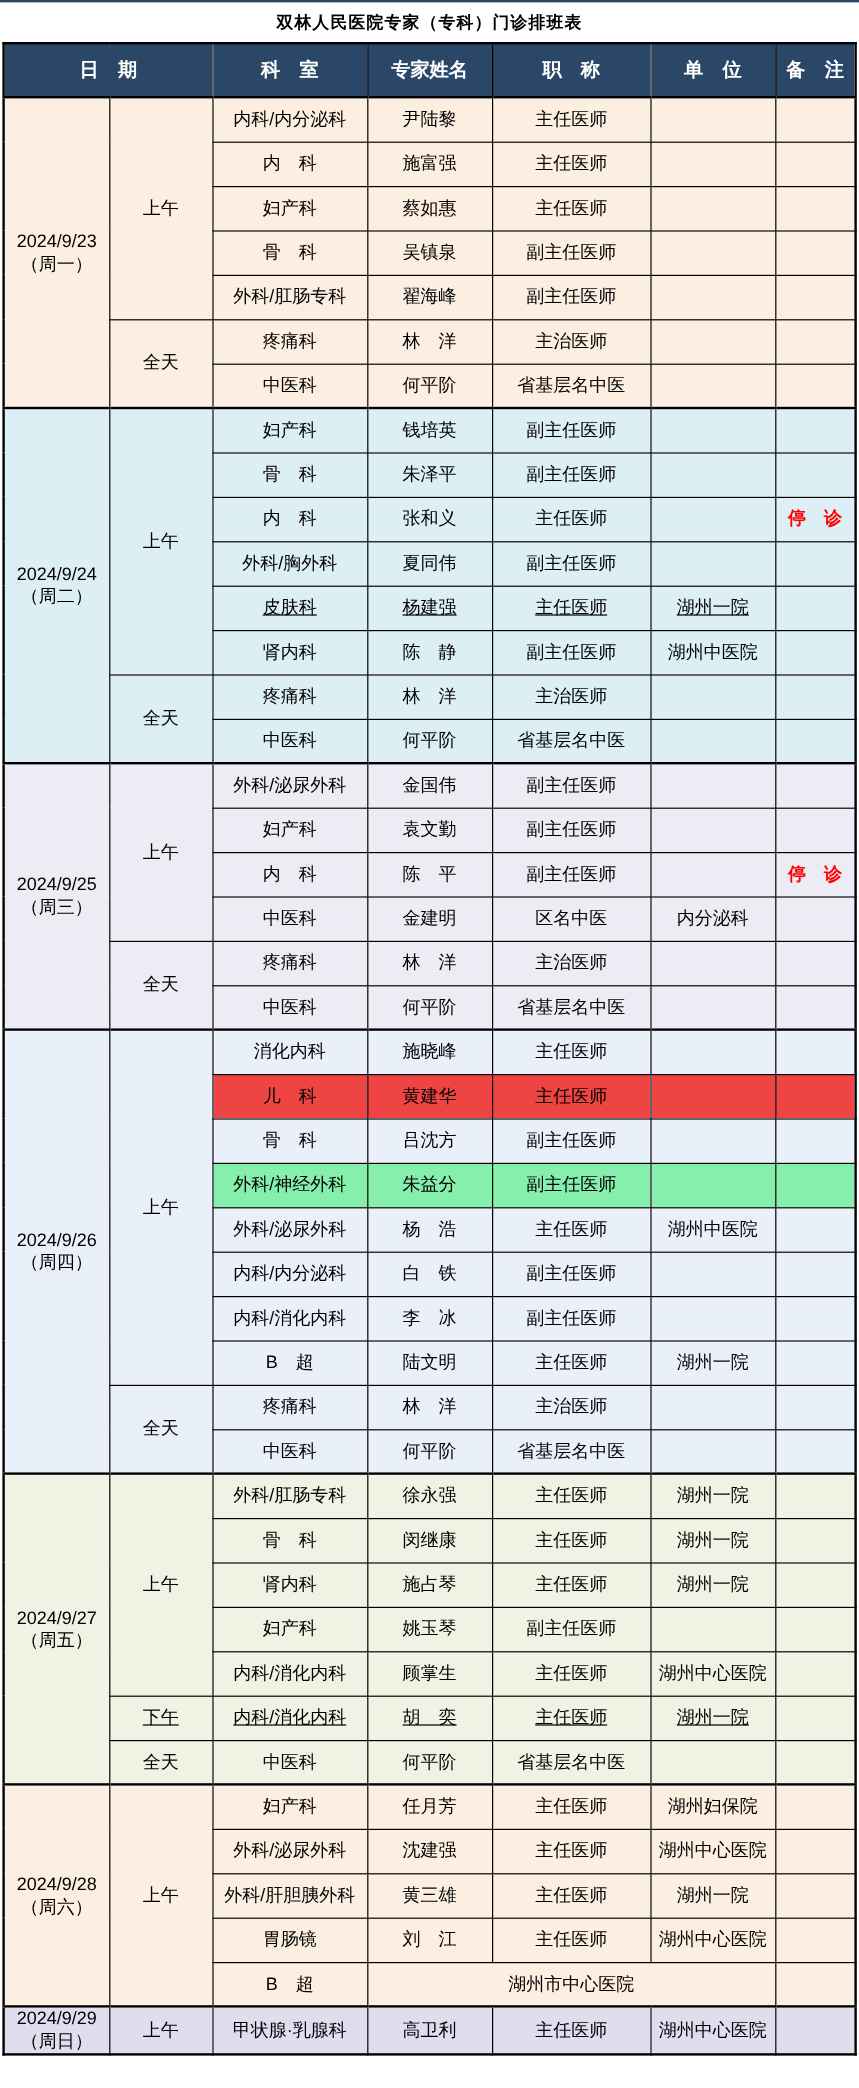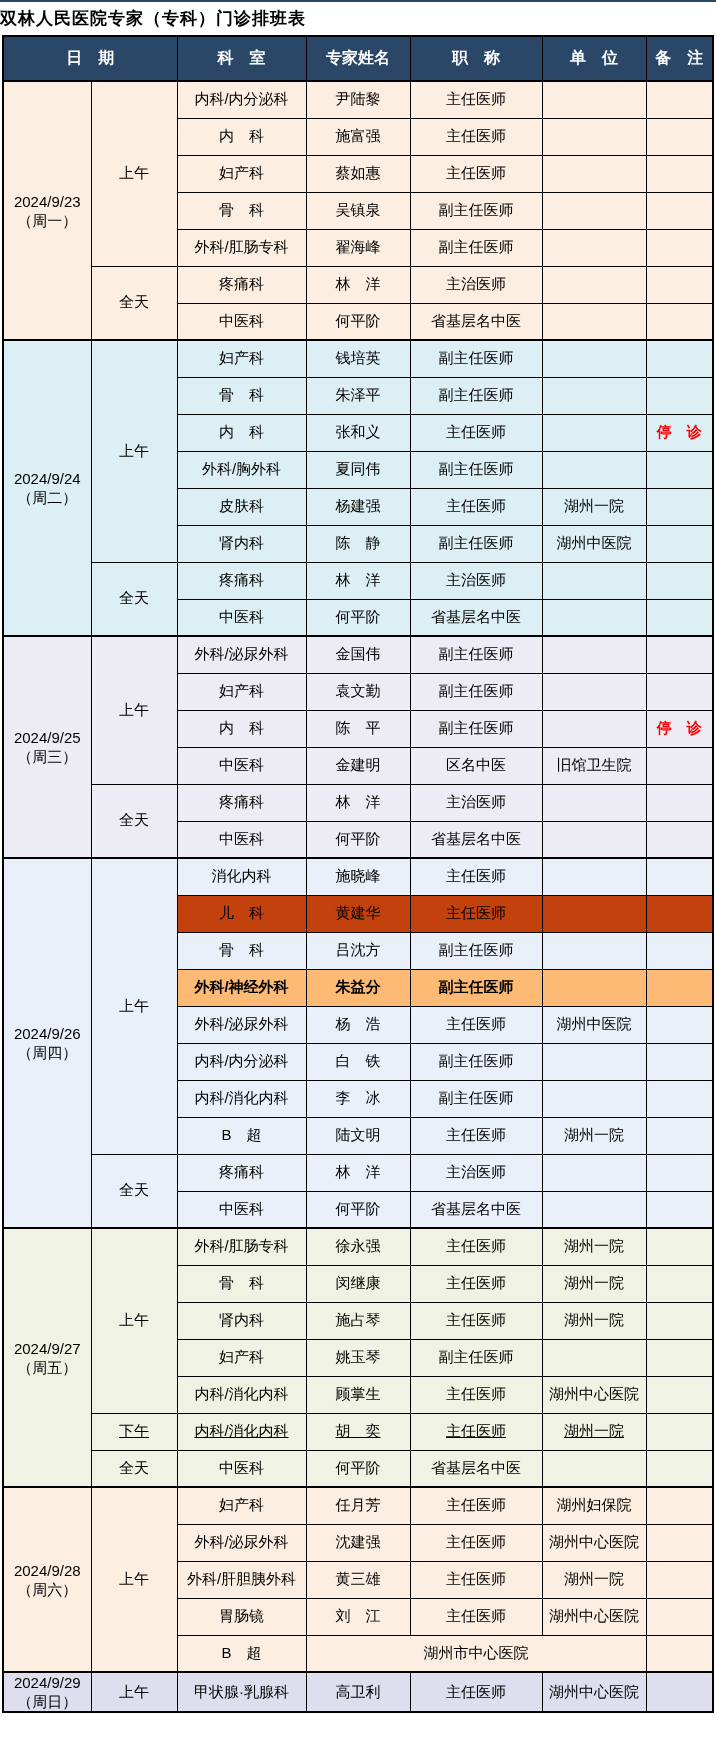--- a/index.html
+++ b/index.html
@@ -1,19 +1,19 @@
 <!DOCTYPE html>
 <html><head>
 <meta charset="utf-8">
 <style>
   html,body{margin:0;padding:0;}
   body{width:716px;background:#ffffff;font-family:"Liberation Sans",sans-serif;color:#000;}
   .page{width:716px;height:1740px;background:#fff;position:relative;overflow:hidden;}
   .top-edge{height:2px;background:#2A4768;}
-  .title{height:33px;line-height:33px;font-size:17px;font-weight:bold;color:#000;letter-spacing:1px;}
+  .title{height:33px;line-height:33px;text-align:center;font-size:14px;font-weight:bold;color:#000;letter-spacing:1px;}
   table.schedule{border-collapse:collapse;table-layout:fixed;width:712px;margin:0 2px;border:2px solid #000;}
   .schedule th,.schedule td{border:1px solid #000;text-align:center;vertical-align:middle;padding:0 2px;overflow:hidden;}
   .schedule thead tr{height:45px;padding-left:12px;}
   .schedule thead th{background:#2A4768;color:#fff;font-weight:bold;font-size:16px;}
   .schedule tbody tr{height:37px;}
   .schedule tbody td{font-size:15px;}
   .schedule tbody tr.block-start td{border-top:2px solid #000;}
   .date-cell{font-size:15px;line-height:19px;margin-left:10px;}
   .note-red{color:#FF0000;font-weight:bold;}
   .footer{height:38px;display:flex;align-items:center;justify-content:center;
@@ -127,21 +127,21 @@
           <td></td>
           <td class="note-red">停　诊</td>
         </tr>
         <tr style="background-color: rgb(220, 239, 244);">
           <td>外科/胸外科</td>
           <td>夏同伟</td>
           <td>副主任医师</td>
           <td></td>
           <td></td>
         </tr>
-        <tr style="background-color: rgb(220, 239, 244);">
+        <tr style="background-color: rgb(220, 239, 244); text-decoration: underline;">
           <td>皮肤科</td>
           <td>杨建强</td>
           <td>主任医师</td>
           <td>湖州一院</td>
           <td></td>
         </tr>
         <tr style="background-color: rgb(220, 239, 244);">
           <td>肾内科</td>
           <td>陈　静</td>
           <td>副主任医师</td>
@@ -186,21 +186,21 @@
           <td>内　科</td>
           <td>陈　平</td>
           <td>副主任医师</td>
           <td></td>
           <td class="note-red">停　诊</td>
         </tr>
         <tr style="background-color: rgb(237, 235, 243);">
           <td>中医科</td>
           <td>金建明</td>
           <td>区名中医</td>
-          <td>旧馆卫生院</td>
+          <td>内分泌科</td>
           <td></td>
         </tr>
         <tr style="background-color: rgb(237, 235, 243);">
           <td rowspan="2">全天</td>
           <td>疼痛科</td>
           <td>林　洋</td>
           <td>主治医师</td>
           <td></td>
           <td></td>
         </tr>
@@ -216,35 +216,35 @@
             <div>2024/9/26</div>
             <div>（周四）</div>
           </td>
           <td rowspan="8">上午</td>
           <td>消化内科</td>
           <td>施晓峰</td>
           <td>主任医师</td>
           <td></td>
           <td></td>
         </tr>
-        <tr style="background-color: #c2410c;">
+        <tr style="background-color: #ef4444;">
           <td>儿　科</td>
           <td>黄建华</td>
           <td>主任医师</td>
           <td></td>
           <td></td>
         </tr>
         <tr style="background-color: rgb(233, 240, 249);">
           <td>骨　科</td>
           <td>吕沈方</td>
           <td>副主任医师</td>
           <td></td>
           <td></td>
         </tr>
-        <tr style="background-color: #fdba74; font-weight: bold;">
+        <tr style="background-color: #86efac;">
           <td>外科/神经外科</td>
           <td>朱益分</td>
           <td>副主任医师</td>
           <td></td>
           <td></td>
         </tr>
         <tr style="background-color: rgb(233, 240, 249);">
           <td>外科/泌尿外科</td>
           <td>杨　浩</td>
           <td>主任医师</td>

